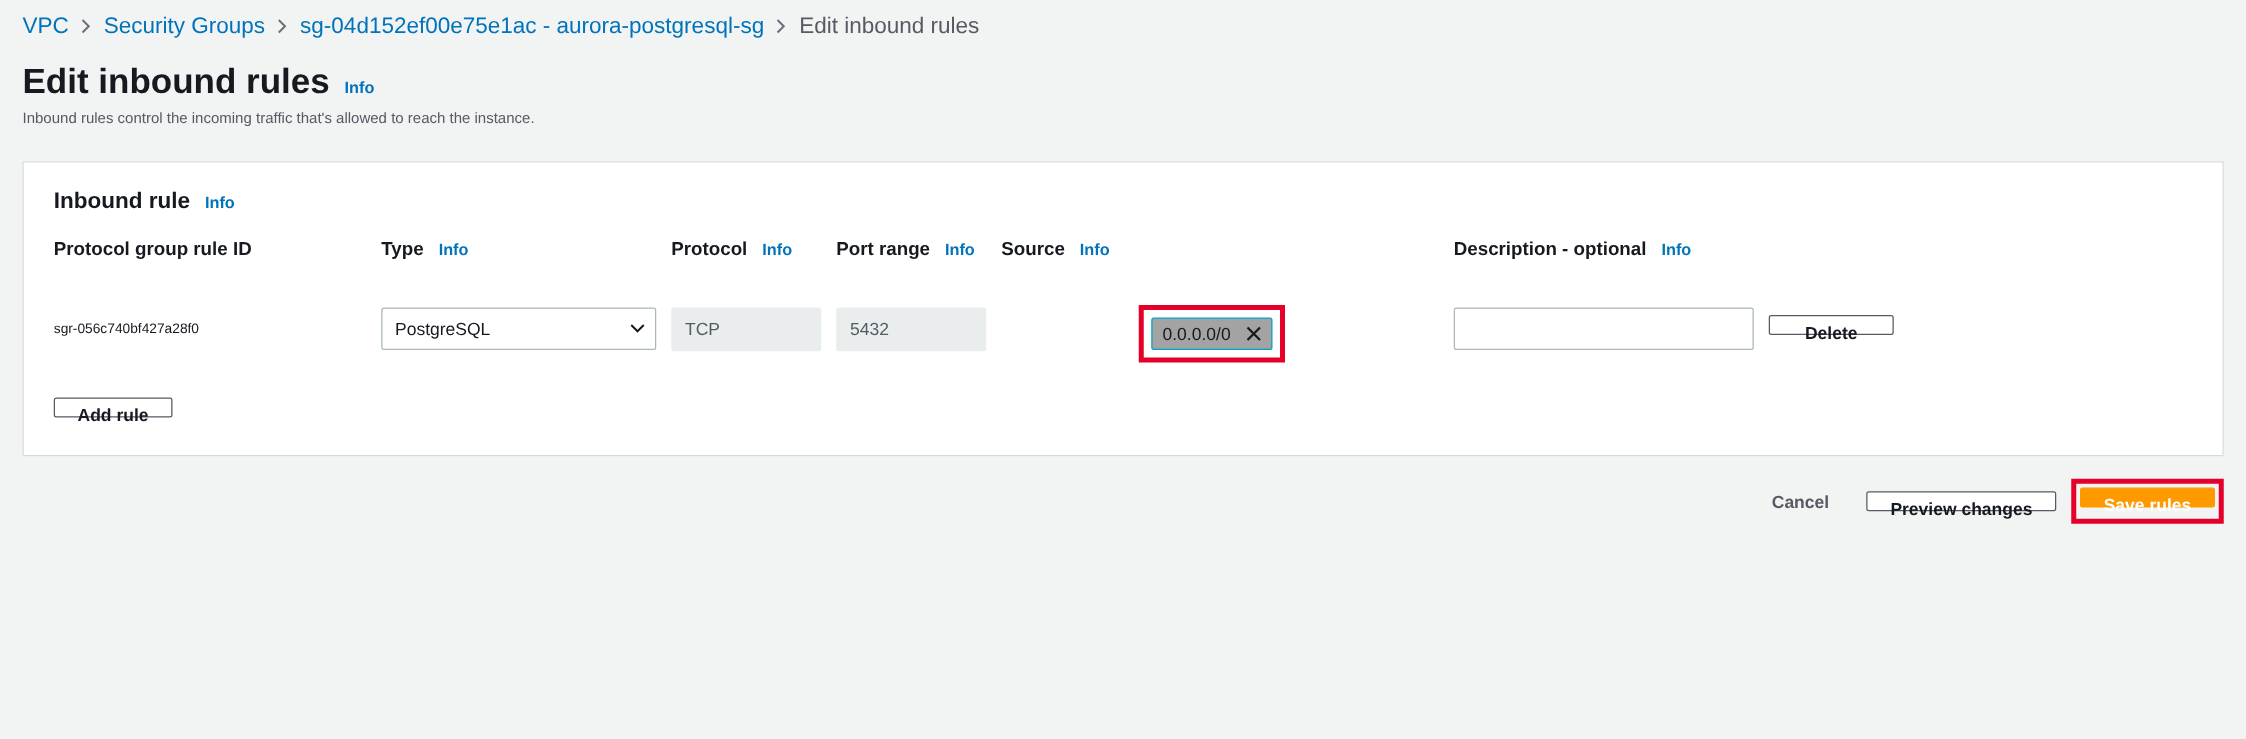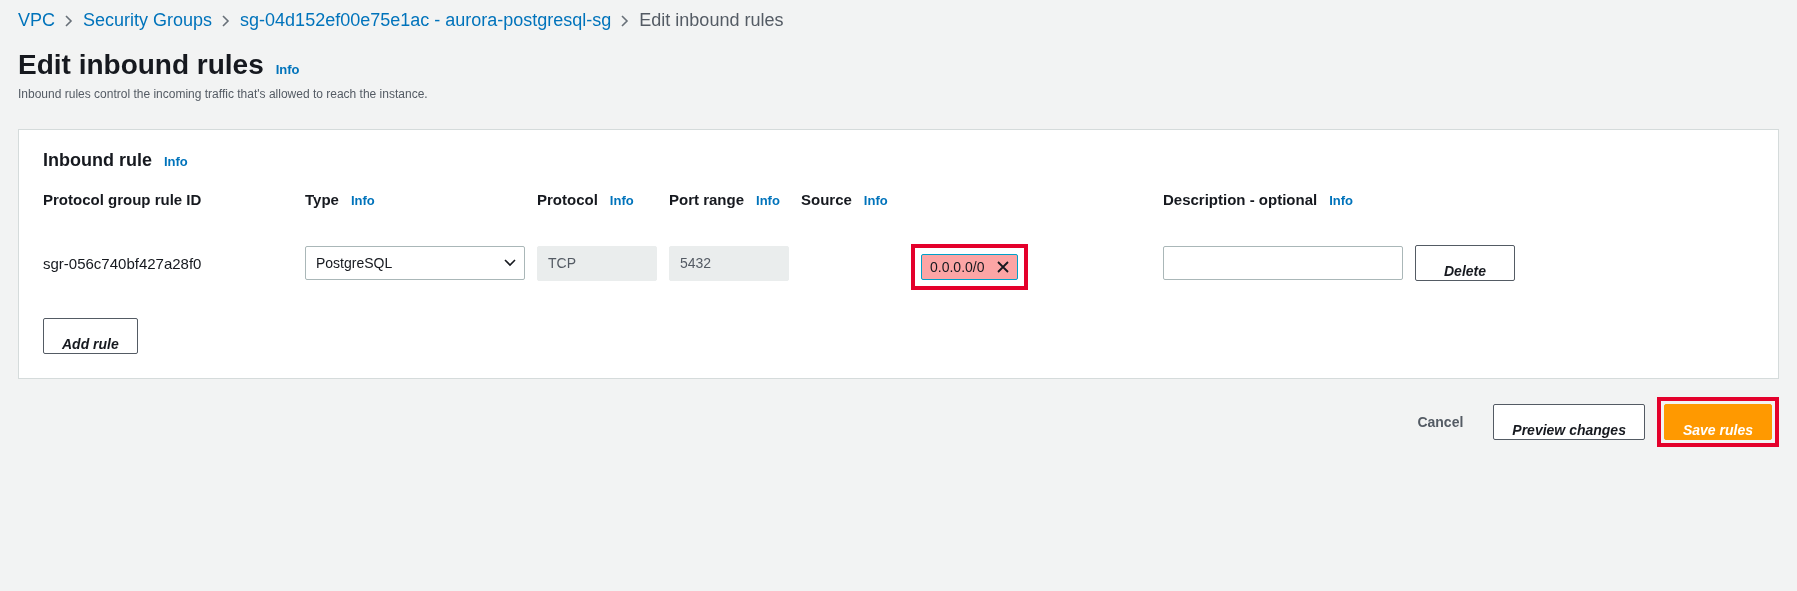--- a/index.html
+++ b/index.html
@@ -118,25 +118,24 @@
   .text-input {
     border:1px solid #aab7b8; background:#fff; height:34px; width:100%;
     padding:0 10px; border-radius:2px; font-size:14px;
   }
   .btn {
     border:1px solid #545b64;
     background:#fff;
     color:#16191f;
     font-weight:700;
     height:16px;
-    padding:17px 18px;
+    padding:5px 18px;
     border-radius:2px;
     cursor:pointer;
     font-size:14px;
-    font-style:italic;
   }
   .btn-primary {
     background:#ff9900;
     border-color:#ff9900;
     color:#fff;
   }
   .btn-link {
     border:none; background:transparent; color:#545b64; font-weight:700;
     height:34px; padding:0 18px; cursor:pointer; font-size:14px;
   }
@@ -147,36 +146,36 @@
   
   .source-col { display:flex; gap:10px; flex-direction:row; }
   .source-select-wrap { width:100px; }
   .source-search-wrap { flex:1; }
 
   
   .chip-row { margin-top:8px; margin-left:110px; }
   .chip {
     display:inline-flex; align-items:center; gap:12px;
     border:1px solid #00a1c9;
-    background:#fca5a5;
+    background:#a3a3a3;
     padding:4px 8px;
     border-radius:2px;
     font-size:14px;
     color:#16191f;
   }
   .chip .x { cursor:pointer; color:#16191f; display:inline-flex; }
 
   
   .footer-actions {
     display:flex; justify-content:flex-end; gap:12px;
     margin-top:18px;
     align-items:center;
   }
 
-  .ruleid { font-size:15px; }
+  .ruleid { font-size:11px; }
 
   .add-rule-wrap { margin-top:28px; }
 
   svg { display:block; }
 </style>
 </head>
 <body>
 
 <nav class="breadcrumb">
   <a>VPC</a>

